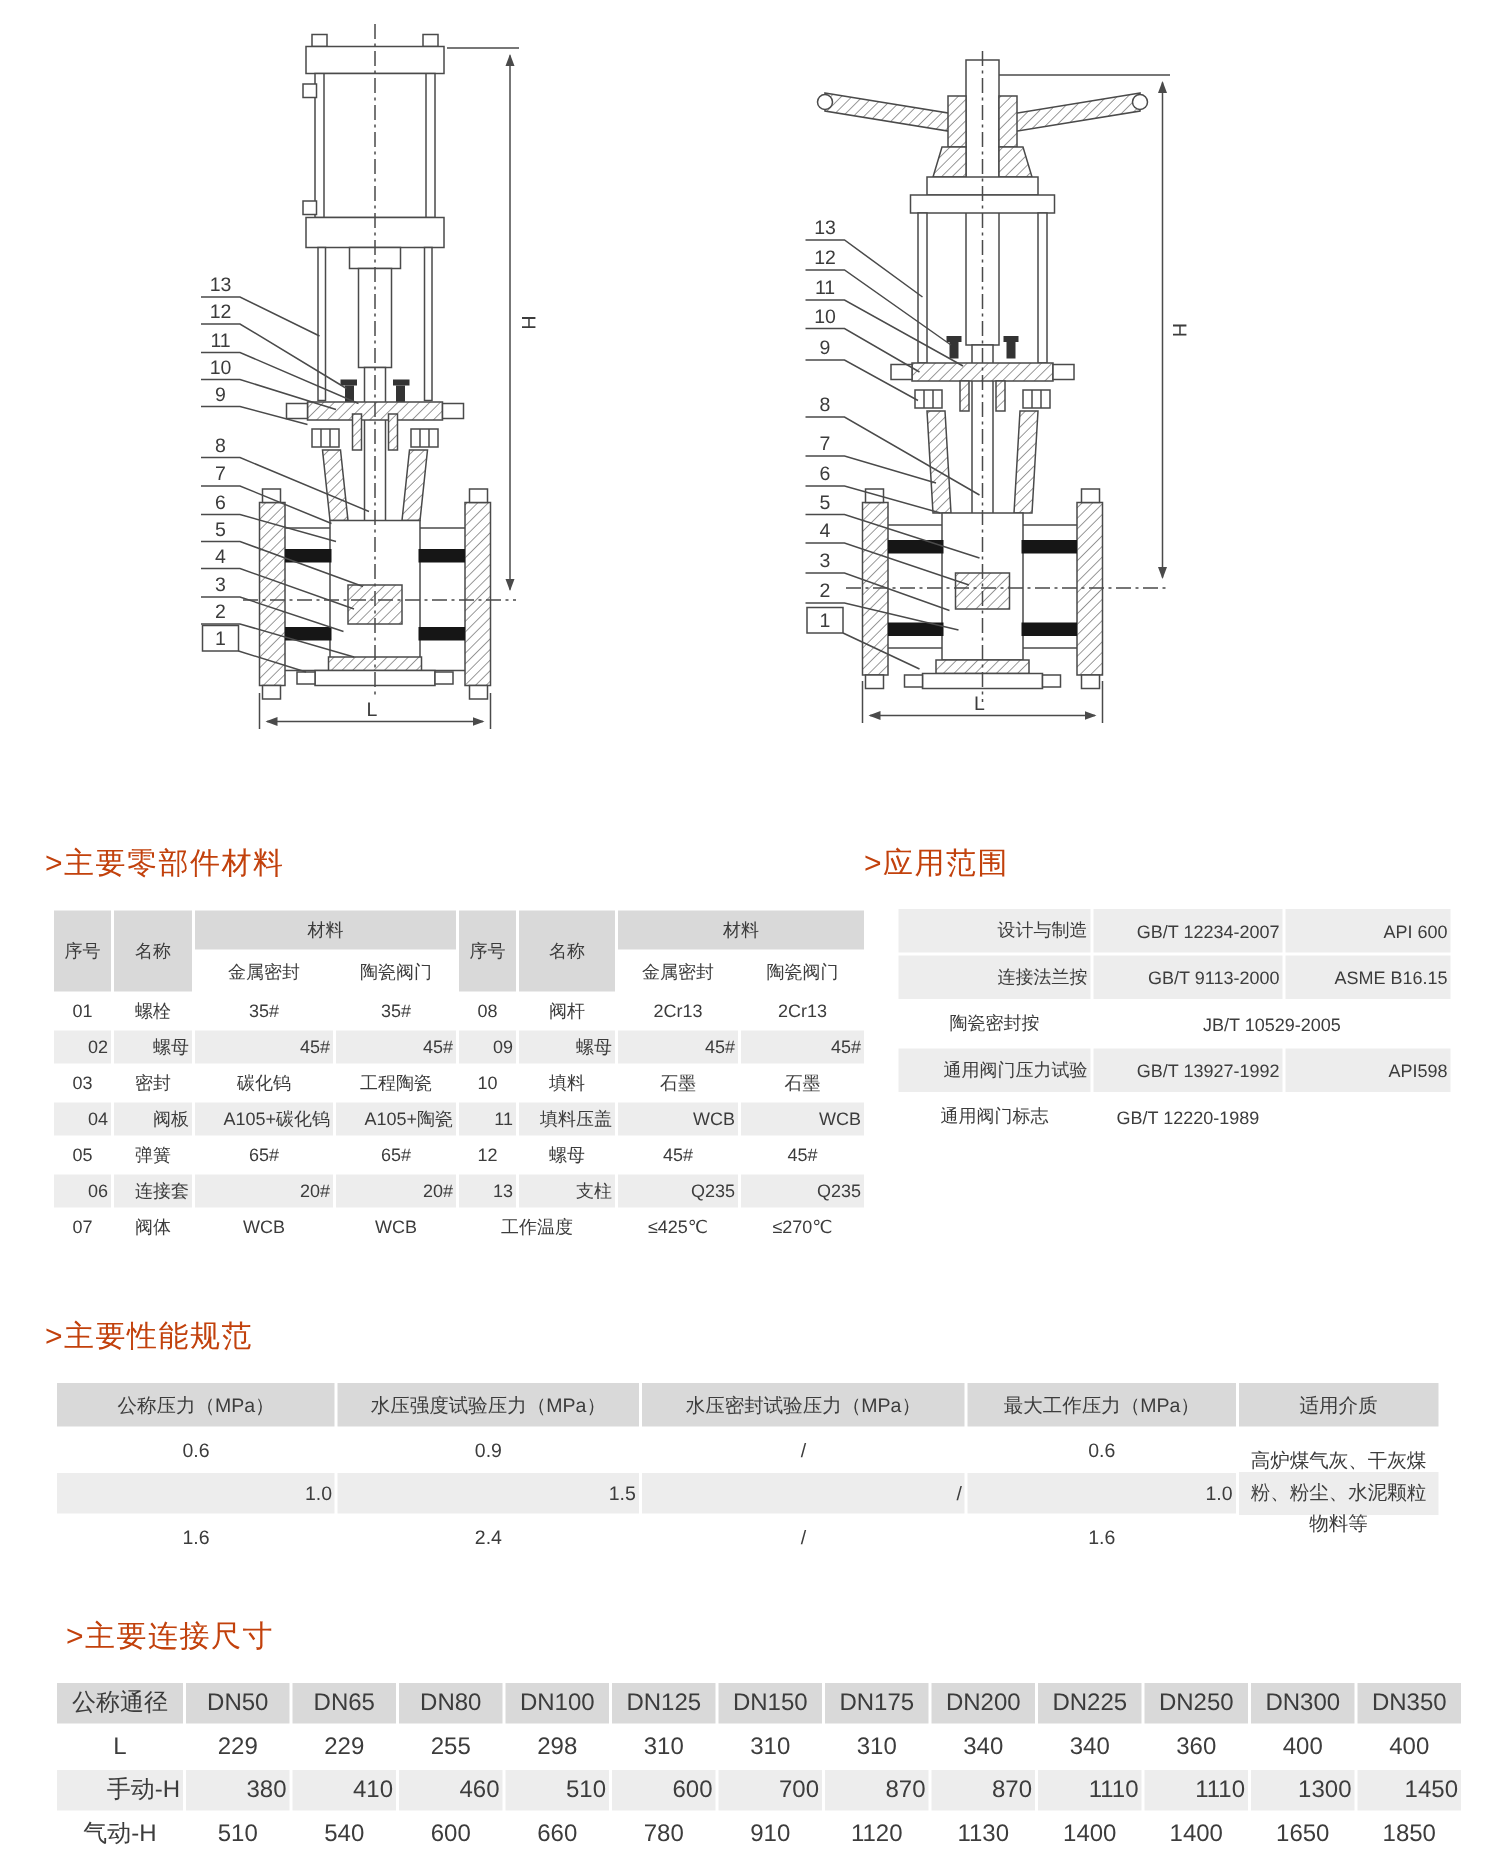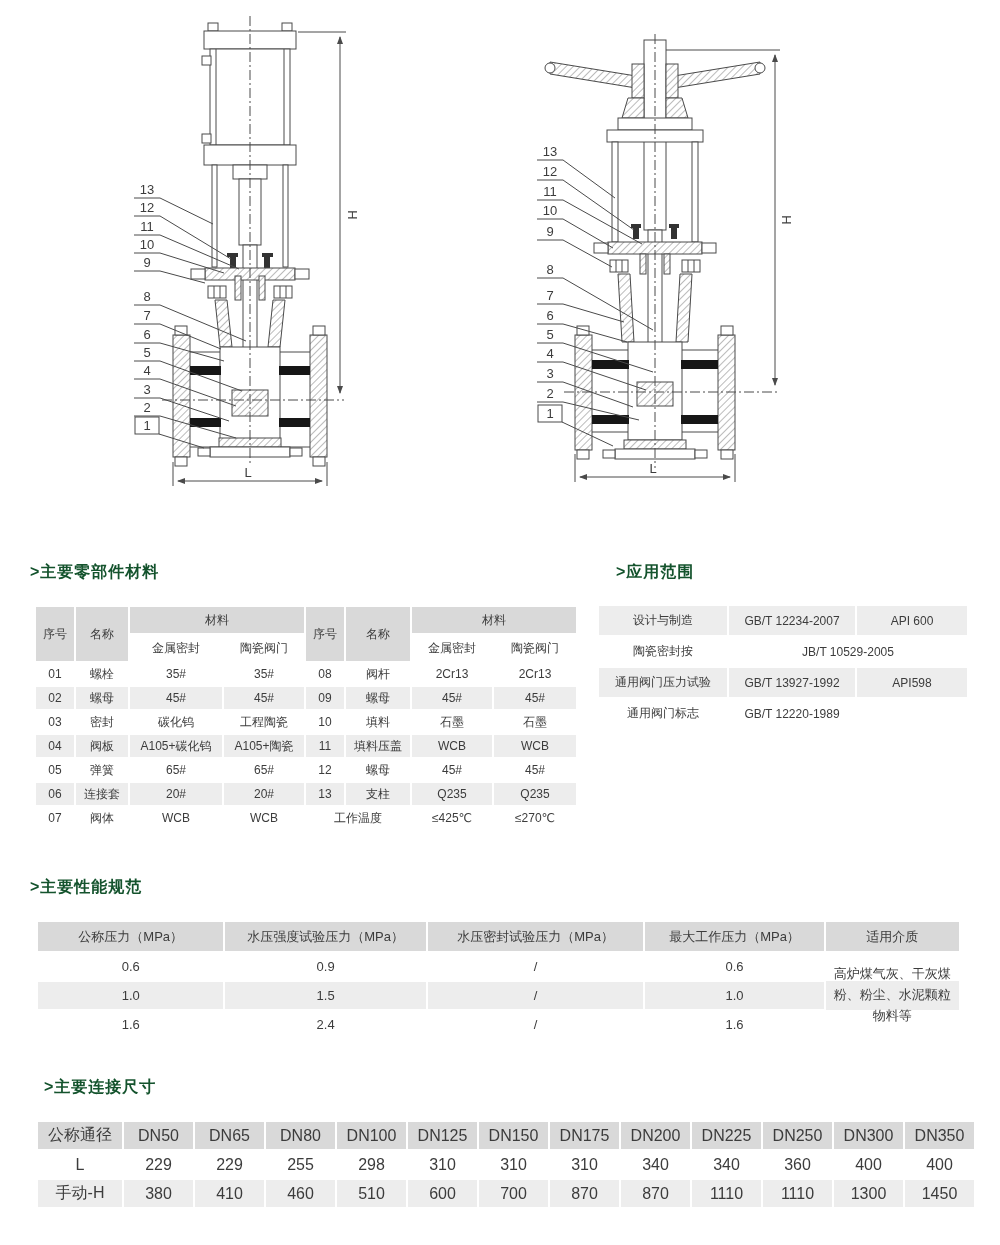--- a/index.html
+++ b/index.html
@@ -1,31 +1,31 @@
 <!DOCTYPE html>
 <html><head>
 <meta charset="utf-8">
 <style>
   html,body{margin:0;padding:0;}
   body{
     width:1000px;height:1245px;position:relative;background:#ffffff;
     font-family:"Liberation Sans","DejaVu Sans",sans-serif;color:#3c3c3c;
   }
   .section-title{
-    position:absolute;color:#14532d;font-size:16px;font-weight:bold;letter-spacing:1px;white-space:nowrap;
+    position:absolute;color:#c2410c;font-size:20px;font-weight:normal;letter-spacing:1px;white-space:nowrap;
   }
   svg{position:absolute;}
   svg text{font-family:"Liberation Sans","DejaVu Sans",sans-serif;}
   table{
     position:absolute;border-collapse:separate;border-spacing:2px;table-layout:fixed;
   }
   th,td{text-align:center;font-weight:normal;padding:1px 2px;overflow:hidden;}
   th{background:#d9d9d9;}
   .subhead th{background:#ffffff;}
-  tr.stripe td{background:#ededed;}
+  tr.stripe td{background:#ededed;text-align:right;}
   
   #materials-table{left:34px;top:605px;width:540px;font-size:12px;}
   #materials-table th{height:24px;}
   #materials-table td{height:20px;}
   
   #application-table{left:597px;top:604px;width:372px;font-size:12px;}
   #application-table td{height:27px;background:#fff;}
   #application-table tr.stripe td{background:#ededed;}
   
   #performance-table{left:36px;top:920px;width:925px;font-size:13px;}
@@ -285,21 +285,21 @@
     <path fill="none" d="M17,323 h26 L133,352"></path>
     <path fill="none" d="M17,342 h26 L126,370"></path>
     <path fill="none" d="M17,362 h26 L113,387"></path>
     <path fill="none" d="M17,382 h26 L119,400"></path>
     <rect x="18" y="385" width="24" height="17" fill="none"></rect>
     <path fill="none" d="M42,402 L93,426"></path>
   </g>
 </svg>
 
 <div class="section-title" style="left:30px;top:562px">&gt;主要零部件材料</div>
-<div class="section-title" style="left:616px;top:562px">&gt;应用范围</div>
+<div class="section-title" style="left:576px;top:562px">&gt;应用范围</div>
 <div class="section-title" style="left:30px;top:877px">&gt;主要性能规范</div>
 <div class="section-title" style="left:44px;top:1077px">&gt;主要连接尺寸</div>
 
 <table id="materials-table">
   <colgroup>
       <col style="width:38px">
       <col style="width:52px">
       <col style="width:92px">
       <col style="width:80px">
       <col style="width:38px">
@@ -399,20 +399,25 @@
       <col style="width:128px">
       <col style="width:126px">
       <col style="width:110px">
     </colgroup>
   <tbody>
       <tr class="stripe">
     <td>设计与制造</td>
     <td>GB/T 12234-2007</td>
     <td>API 600</td>
   </tr>
+  <tr class="stripe">
+    <td>连接法兰按</td>
+    <td>GB/T 9113-2000</td>
+    <td>ASME B16.15</td>
+  </tr>
   <tr>
     <td>陶瓷密封按</td>
     <td colspan="2">JB/T 10529-2005</td>
   </tr>
   <tr class="stripe">
     <td>通用阀门压力试验</td>
     <td>GB/T 13927-1992</td>
     <td>API598</td>
   </tr>
   <tr>
@@ -516,14 +521,29 @@
     <td>510</td>
     <td>600</td>
     <td>700</td>
     <td>870</td>
     <td>870</td>
     <td>1110</td>
     <td>1110</td>
     <td>1300</td>
     <td>1450</td>
   </tr>
+  <tr>
+    <td>气动-H</td>
+    <td>510</td>
+    <td>540</td>
+    <td>600</td>
+    <td>660</td>
+    <td>780</td>
+    <td>910</td>
+    <td>1120</td>
+    <td>1130</td>
+    <td>1400</td>
+    <td>1400</td>
+    <td>1650</td>
+    <td>1850</td>
+  </tr>
 </tbody>
   </table>
 
 </body></html>

